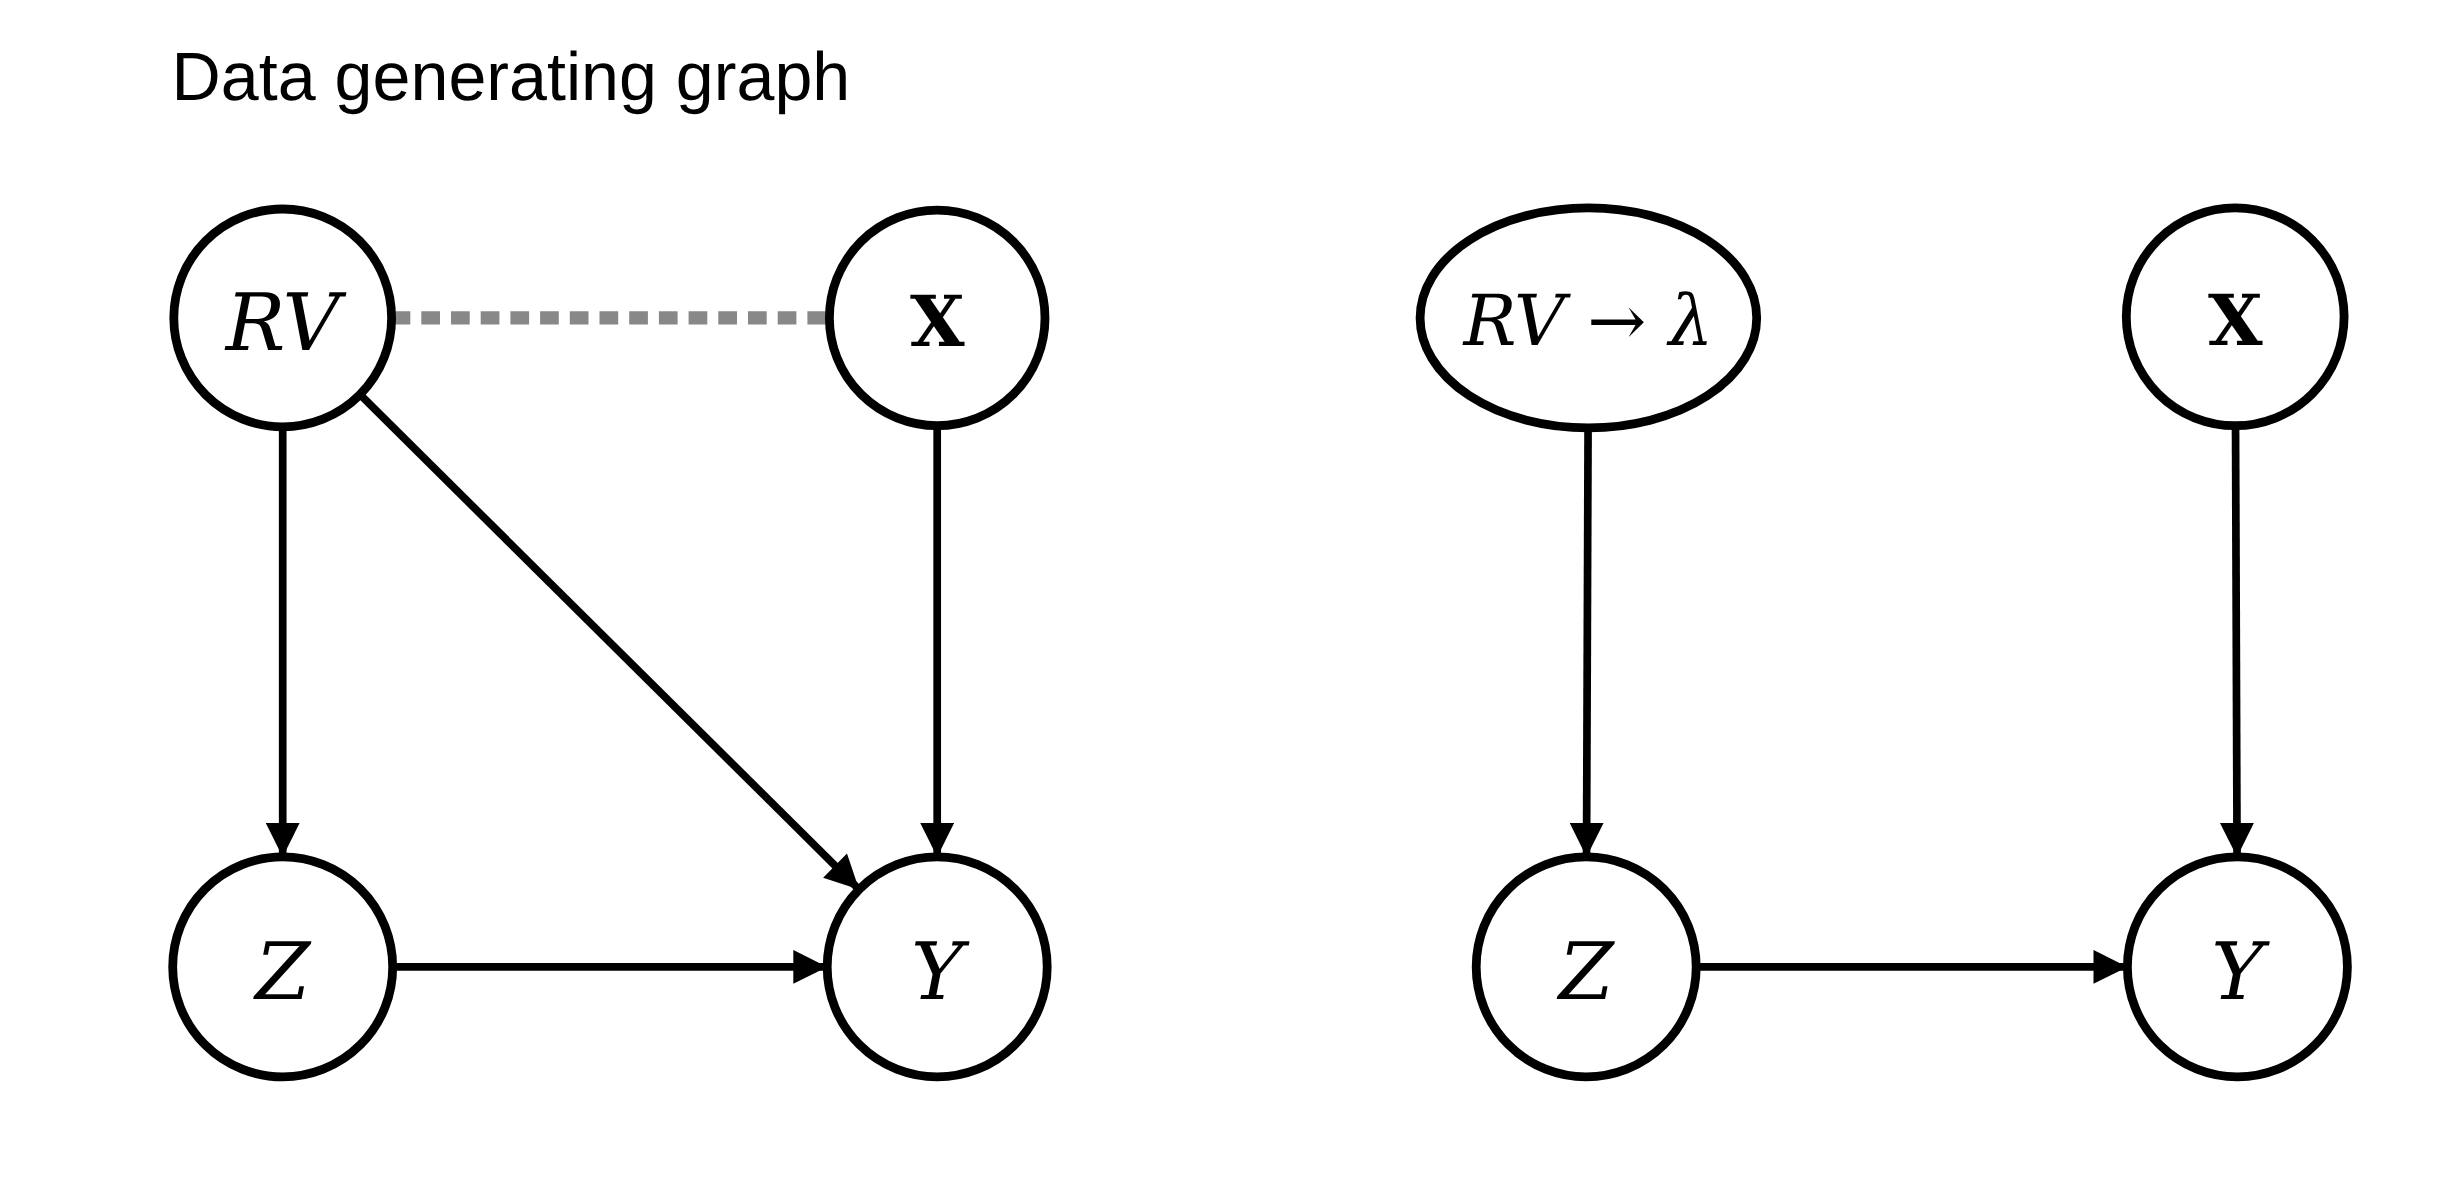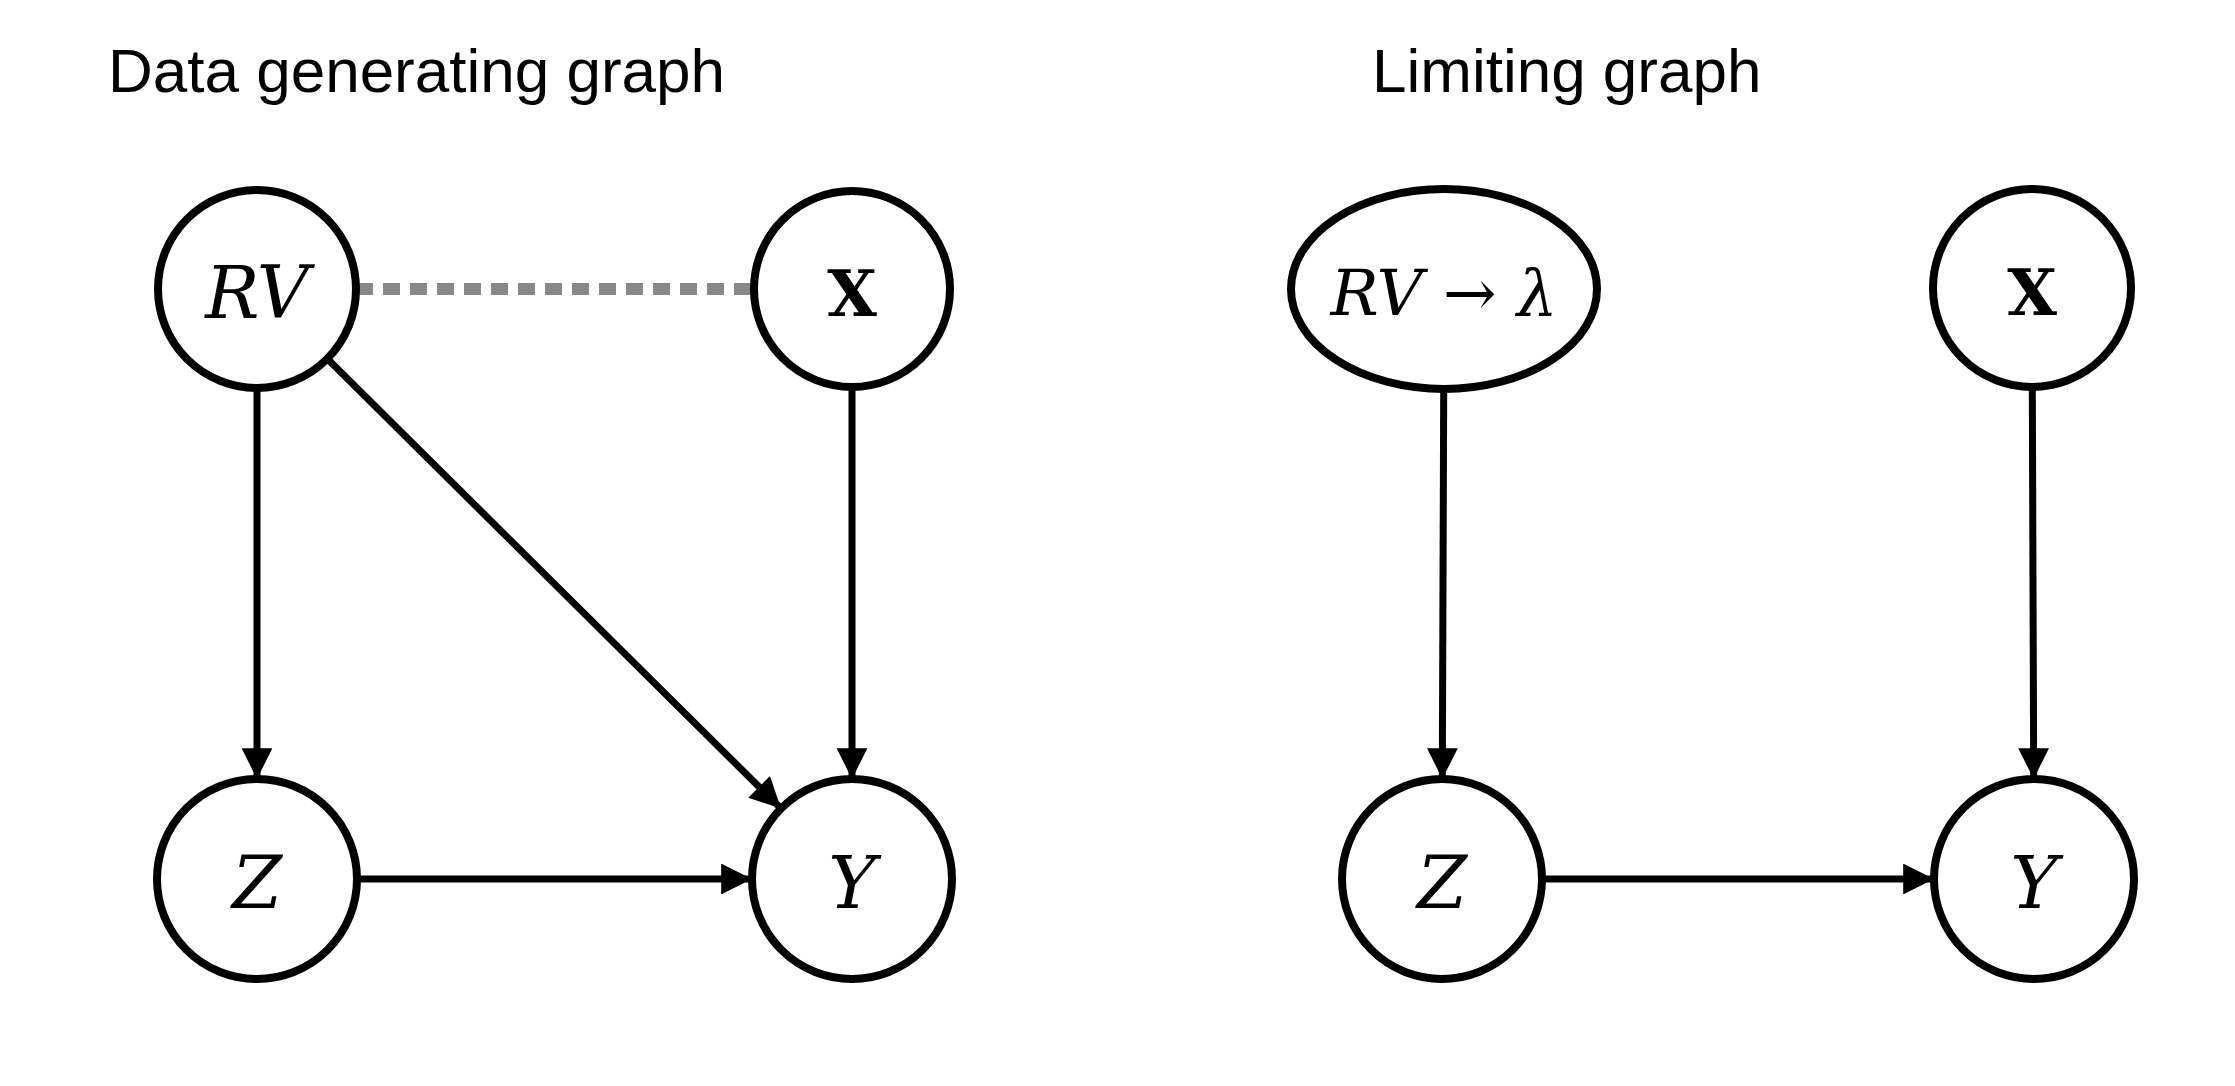--- a/index.html
+++ b/index.html
@@ -21,20 +21,21 @@
   }
   .graph-title {
     position: absolute;
     top: 40px;
     font-size: 62px;
     line-height: 1.0;
     font-weight: 400;
     color: #000000;
     white-space: nowrap;
     font-family: "Liberation Sans", sans-serif;
+    margin-left: 48px;
   }
   #title-left  { left: 108px; }
   #title-right { left: 1372px; }
   svg#diagram-svg {
     position: absolute;
     left: 0;
     top: 0;
   }
   text.math-italic {
     font-family: "DejaVu Serif", "Liberation Serif", serif;
@@ -55,21 +56,20 @@
     dominant-baseline: central;
   }
 </style>
 </head>
 <body>
 
 <div class="canvas">
 
   <div class="graph-title" id="title-left">Data generating graph</div>
 
-  <div class="graph-title" id="title-right">Limiting graph</div>
 
   <svg id="diagram-svg" width="2235" height="1086" viewBox="0 0 2235 1086" xmlns="http://www.w3.org/2000/svg">
     <defs>
       <marker id="arrowhead" viewBox="0 0 10 10" refX="10" refY="5" markerWidth="6.6" markerHeight="4.4" orient="auto-start-reverse">
         <path d="M 0 0 L 10 5 L 0 10 z" fill="#000000"></path>
       </marker>
     </defs>
     <g id="edges-layer">
         <line x1="356.0" y1="289.0" x2="754.0" y2="289.0" stroke="#888888" stroke-width="12" stroke-dasharray="17 10"></line>
         <line x1="257.0" y1="388.0" x2="257.0" y2="779.0" stroke="#000000" stroke-width="7" marker-end="url(#arrowhead)"></line>

